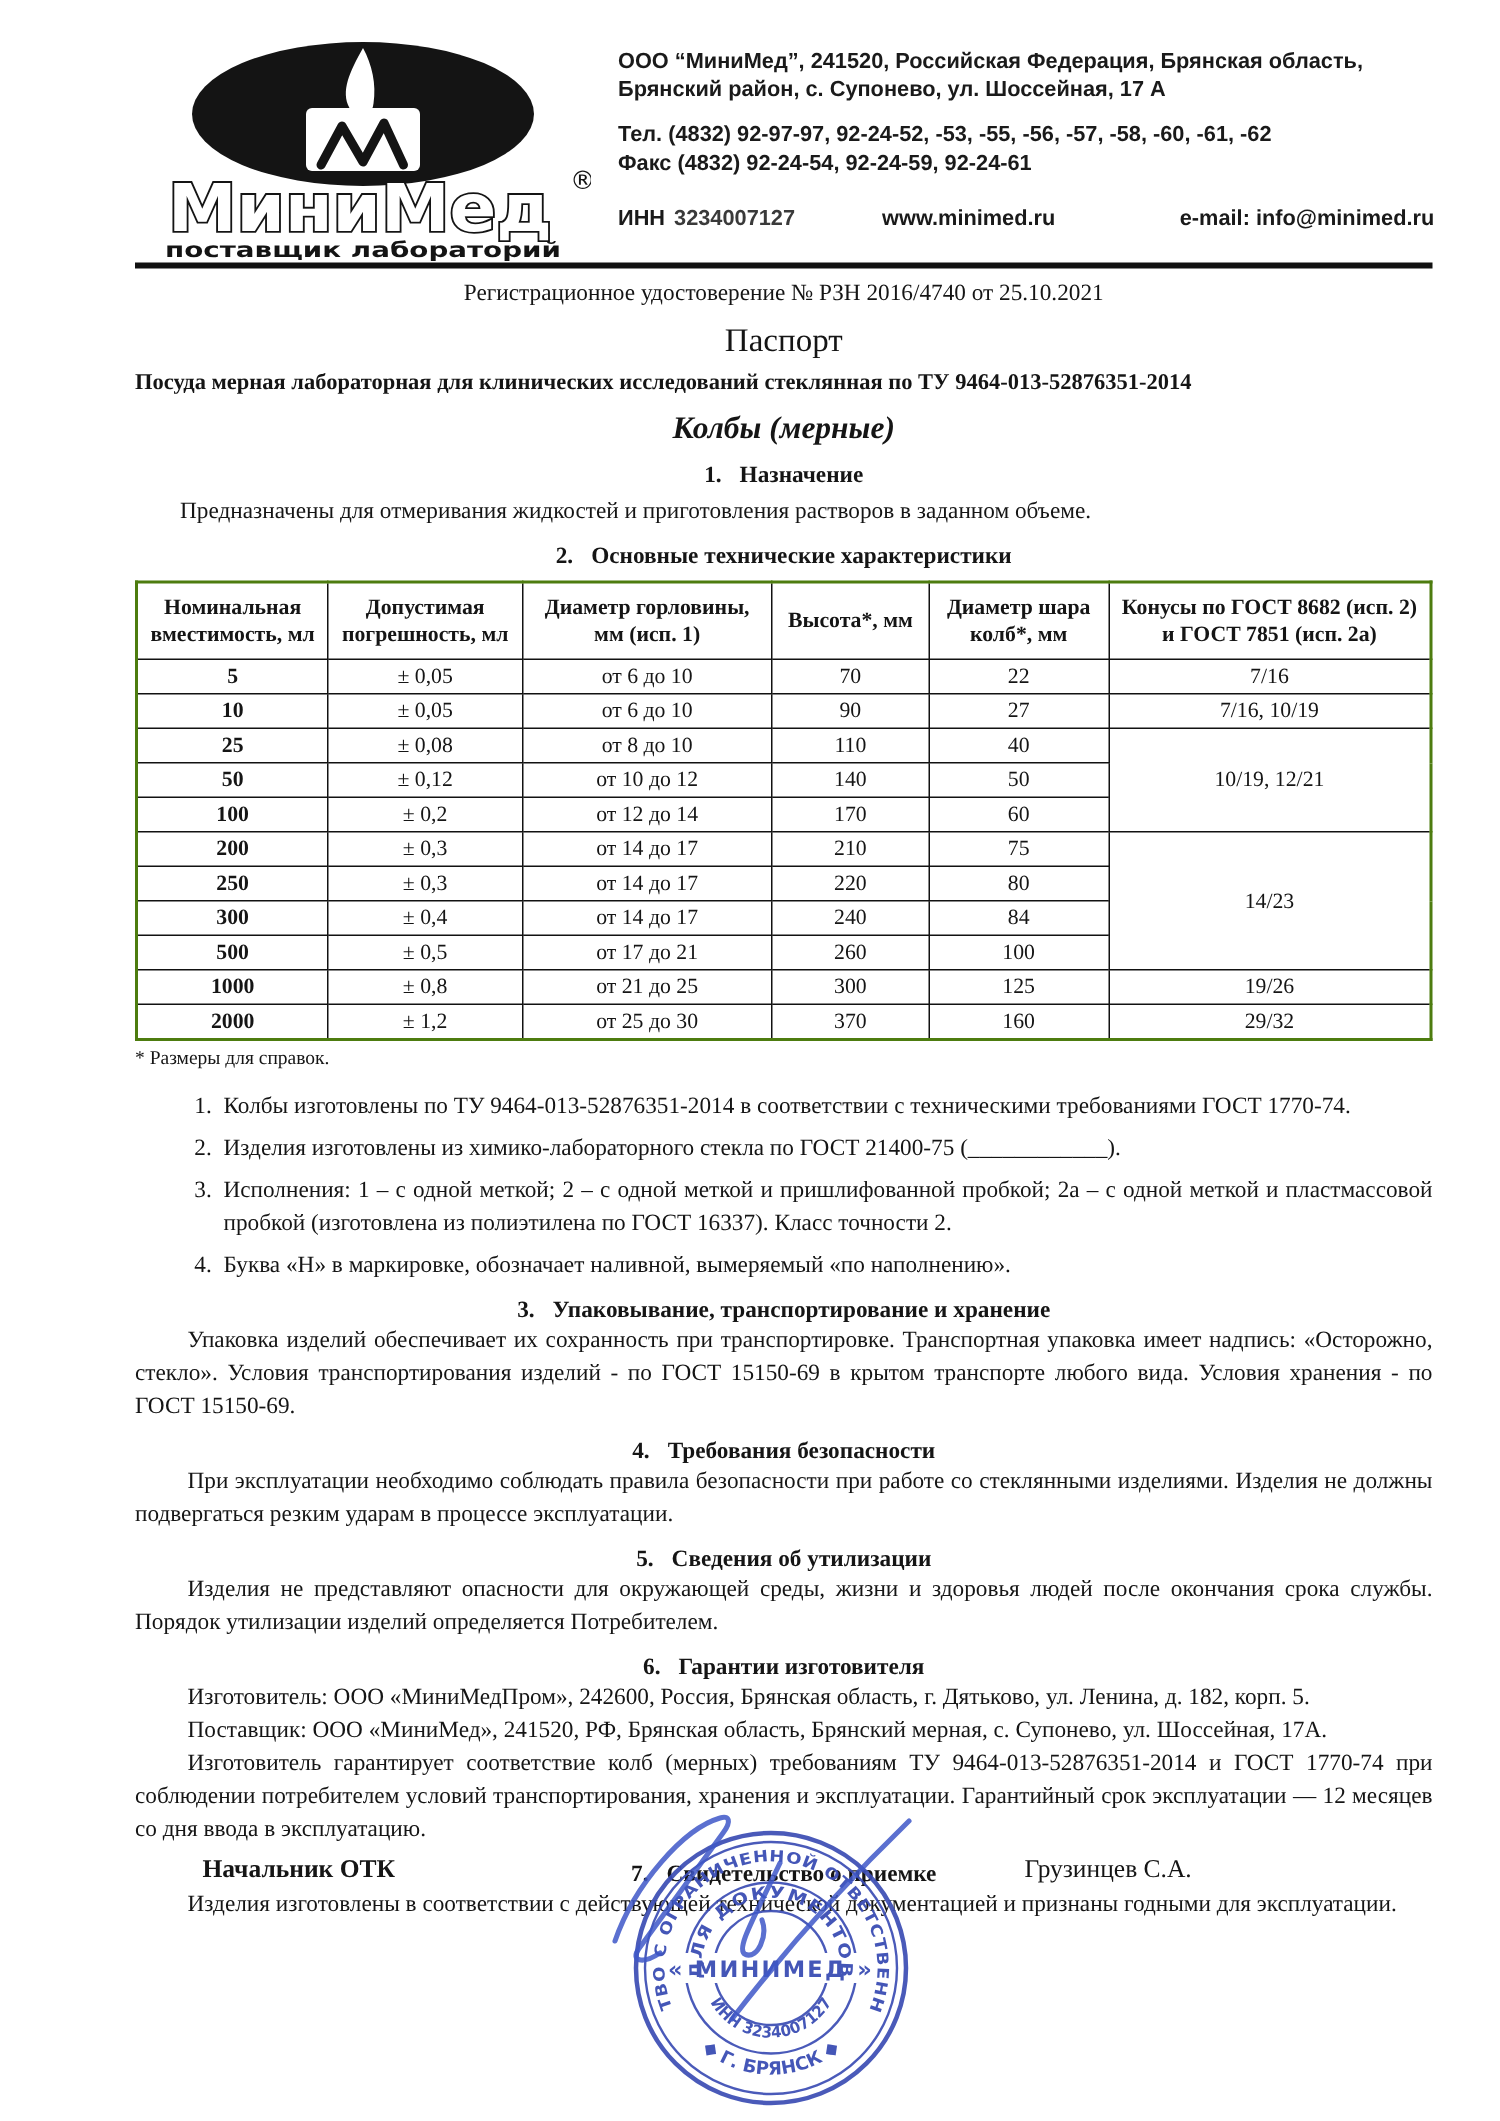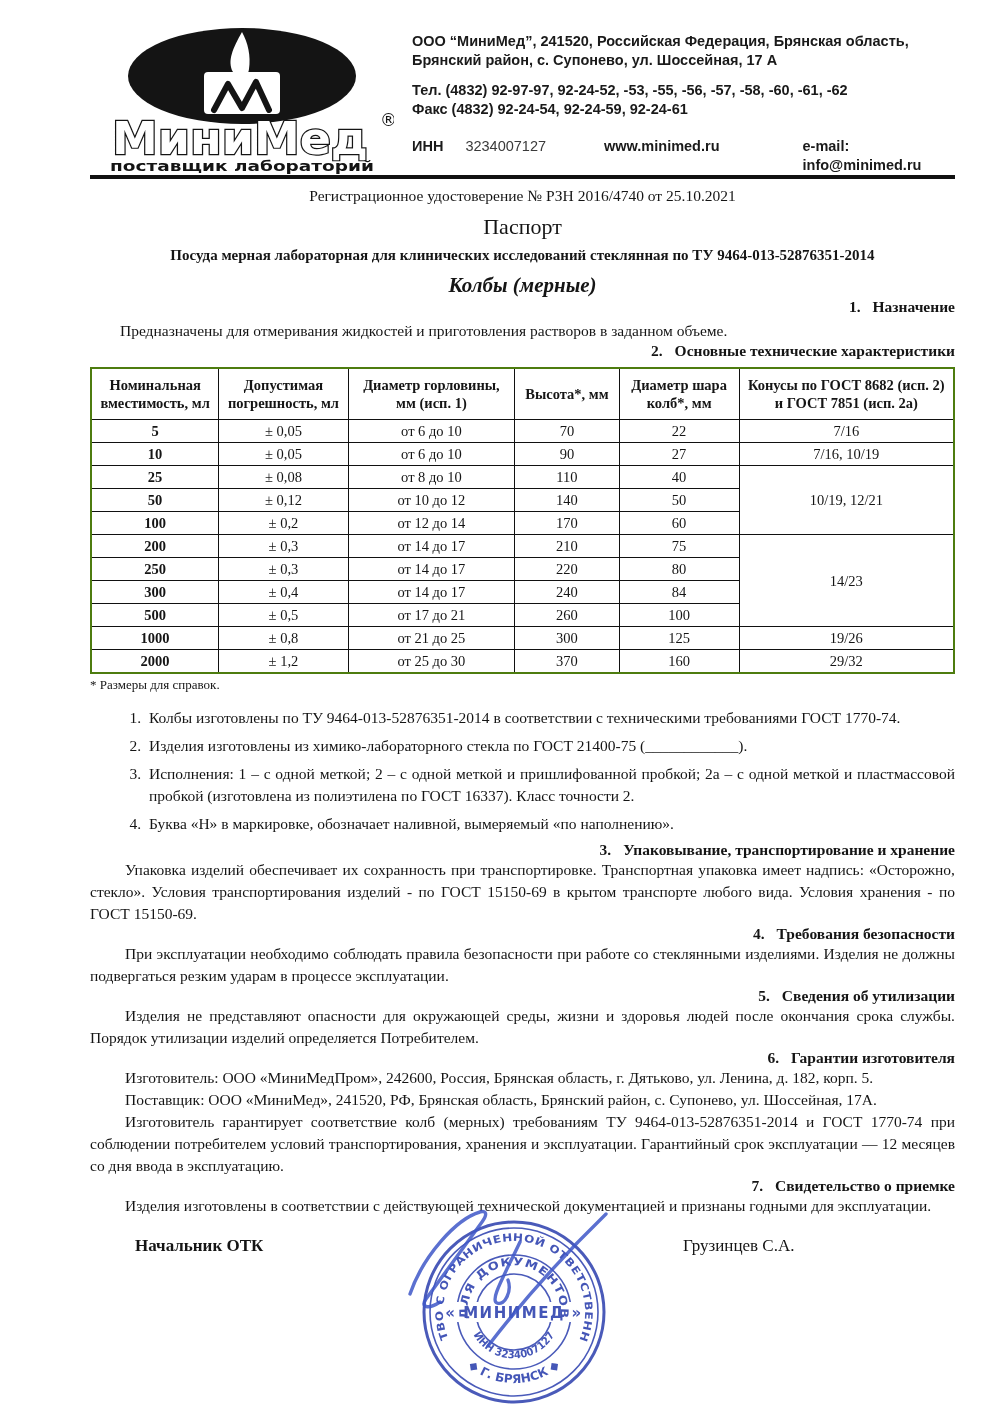--- a/index.html
+++ b/index.html
@@ -13,31 +13,31 @@
   .header { position:relative; height:148px; margin-top:26px; }
   .logo-svg { position:absolute; left:2px; top:0; }
   .head-right {
     position:absolute; left:322px; top:6px; width:545px;
     font-family:"Liberation Sans", sans-serif; font-weight:bold;
     font-size:14.5px; line-height:1.32; color:#1a1a1a;
   }
   .head-phones { margin-top:11px; }
   .inn-row { display:flex; margin-top:17px; align-items:baseline; }
   .inn-label { font-weight:bold; }
-  .inn-value { font-weight:normal; color:#3a3a3a; margin-left:22px;text-align:right; }
+  .inn-value { font-weight:bold; color:#3a3a3a; margin-left:6px;text-align:right; }
   .site { margin-left:58px; } .email { margin-left:83px; }
 
   .rule { height:4px; background:#111; margin-top:1px; }
   .reg-line { text-align:center; font-size:15.5px; margin-top:8px; }
 
   .doc-title { text-align:center; font-weight:normal; font-size:22px; margin-top:9px; }
-  .doc-subtitle { text-align:center; font-weight:bold; font-size:15px; margin-top:7px; }
+  .doc-subtitle { font-weight:bold; font-size:15px; margin-top:7px; }
   .product-title { text-align:center; font-weight:bold; font-style:italic; font-size:21px; margin-top:9px; }
 
-  .sec-head { text-align:right; font-weight:bold; font-size:15.5px; margin-top:0; }
+  .sec-head { text-align:center; font-weight:bold; font-size:15.5px; margin-top:10px; }
   .sec-num { margin-right:12px; }
   .body-par { font-size:15.5px; line-height:1.42; text-align:justify; }
   .indent { text-indent:35px; }
   .purpose { margin-top:4px; padding-left:30px; text-align:left; }
 
   
   table.spec { width:100%; border-collapse:collapse; margin-top:7px; border:2px solid #4d7c0f; }
   table.spec th, table.spec td {
     border:1px solid #111; text-align:center; vertical-align:middle;
     font-size:14.5px; padding:1px 3px; line-height:1.25;
@@ -235,21 +235,21 @@
 
   <div class="sec-head">
     <span class="sec-num">5.</span><span>Сведения об утилизации</span>
   </div>
   <div class="body-par indent">Изделия не представляют опасности для окружающей среды, жизни и здоровья людей после окончания срока службы. Порядок утилизации изделий определяется Потребителем.</div>
 
   <div class="sec-head">
     <span class="sec-num">6.</span><span>Гарантии изготовителя</span>
   </div>
   <div class="body-par indent">Изготовитель: ООО «МиниМедПром», 242600, Россия, Брянская область, г. Дятьково, ул. Ленина, д. 182, корп. 5.</div>
-  <div class="body-par indent">Поставщик: ООО «МиниМед», 241520, РФ, Брянская область, Брянский район, с. Супонево, ул. Шоссейная, 17А.</div>
+  <div class="body-par indent">Поставщик: ООО «МиниМед», 241520, РФ, Брянская область, Брянский мерная, с. Супонево, ул. Шоссейная, 17А.</div>
   <div class="body-par indent">Изготовитель гарантирует соответствие колб (мерных) требованиям ТУ 9464-013-52876351-2014 и ГОСТ 1770-74 при соблюдении потребителем условий транспортирования, хранения и эксплуатации. Гарантийный срок эксплуатации — 12 месяцев со дня ввода в эксплуатацию.</div>
 
   <div class="sec-head">
     <span class="sec-num">7.</span><span>Свидетельство о приемке</span>
   </div>
   <div class="body-par indent">Изделия изготовлены в соответствии с действующей технической документацией и признаны годными для эксплуатации.</div>
 
 </div>
 
 <div class="sig-left">Начальник ОТК</div>

